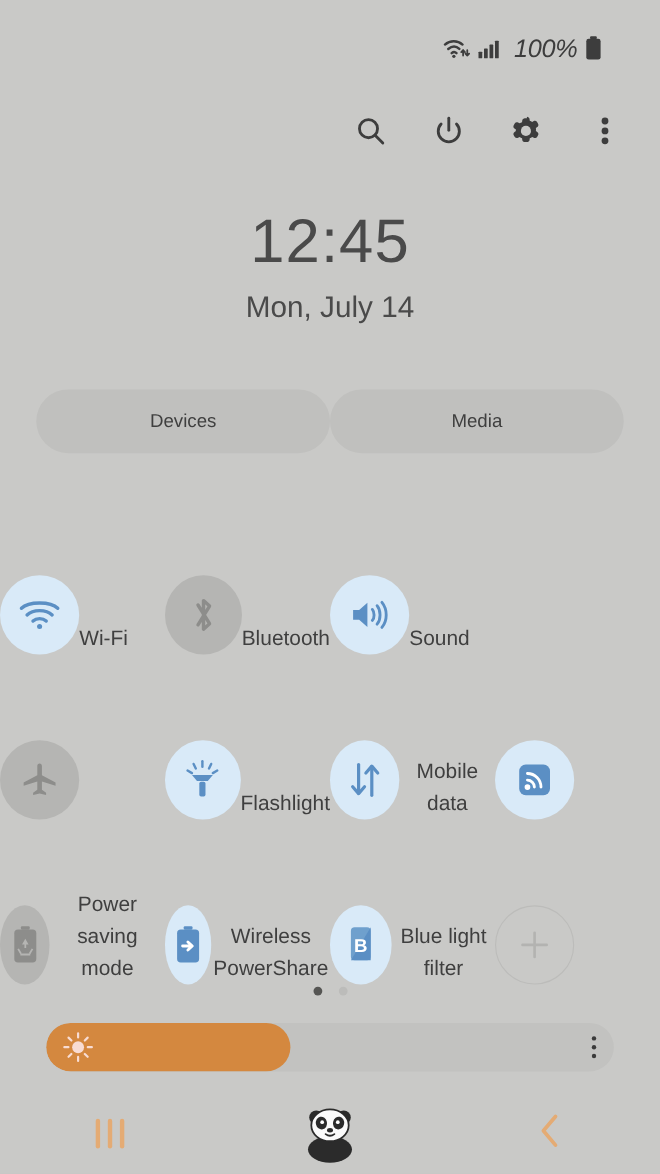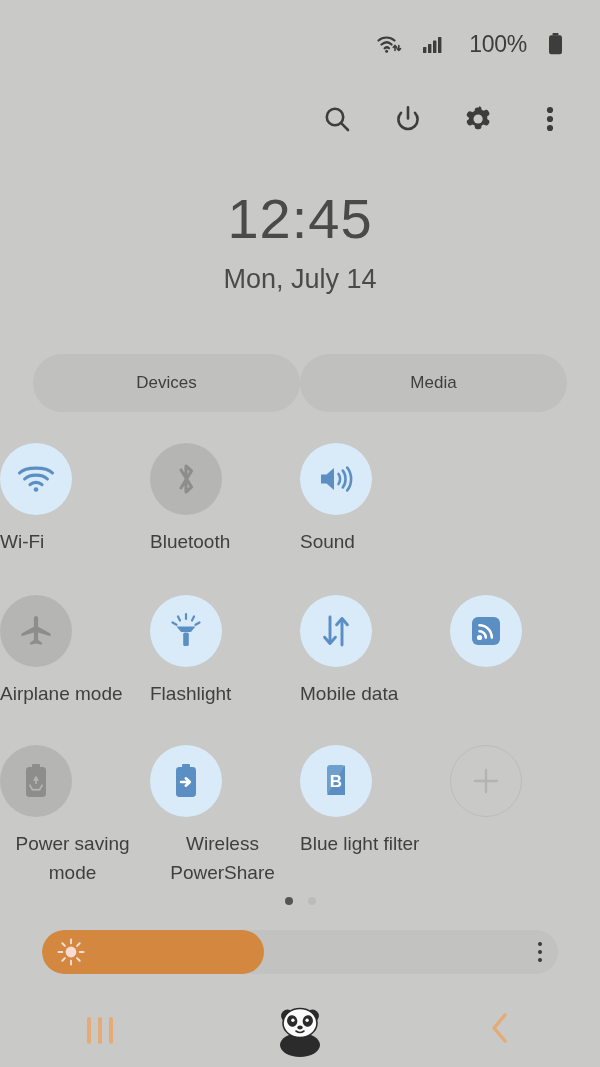--- a/index.html
+++ b/index.html
@@ -12,21 +12,21 @@
   #screen {
     position: relative;
     width: 600px; height: 1067px;
     background: #c9c9c7;
   }
 
   
   #status-bar {
     position: absolute; top: 0; left: 0; right: 0; height: 88px;
     display: flex; align-items: center; justify-content: flex-end;
-    padding-right: 36px; gap: 20px;
+    padding-right: 52px; gap: 6px; font-style: italic;
   }
   #status-bar .si { display: flex; align-items: center; }
   .battery-pct {
     font-size: 23px; color: #3d3d3d; letter-spacing: -0.3px;
     margin-left: 5px; font-family: "Liberation Sans", sans-serif;
   }
 
   
   #action-row {
     position: absolute; top: 88px; left: 0; right: 0; height: 62px;
@@ -59,21 +59,21 @@
     display: flex; align-items: center; justify-content: center;
     font-size: 17px; color: #3f3f3f; cursor: pointer;
   }
 
   
   #toggle-grid {
     position: absolute; top: 443px; left: 0; right: 0;
   }
   .tg-row { display: flex; }
   .tg-cell {
-    width: 25%; display: flex; flex-direction: column; align-items: flex-start;
+    width: 25%; display: flex; flex-direction: row; align-items: flex-end;
   }
   .tg-circle {
     width: 72px; height: 72px; border-radius: 50%;
     display: flex; align-items: center; justify-content: center;
     cursor: pointer;
   }
   .tg-circle.on  { background: #d9eaf8; }
   .tg-circle.off { background: #b5b5b3; }
   .tg-circle.add { background: transparent; border: 1.5px solid #bcbcba; }
   .tg-label {
@@ -236,21 +236,20 @@
 
     </div>
 
     <div class="tg-row tg-row-2">
       <div class="tg-cell">
         <div class="tg-circle off">
           <svg width="38" height="38" viewBox="0 0 38 38">
             <path d="M19 4c1.3 0 2.1 1.1 2.1 2.4v8.4l12.4 6.6v2.9l-12.4-3.8v7.4l3.8 2.7v2.2L19 31.4l-5.9 1.4v-2.2l3.8-2.7v-7.4L4.5 24.3v-2.9l12.4-6.6V6.4C16.9 5.1 17.7 4 19 4z" fill="#8d8d8b"></path>
           </svg>
         </div>
-        <div class="tg-label">Airplane mode</div>
       </div>
 
       <div class="tg-cell">
         <div class="tg-circle on">
           <svg width="34" height="38" viewBox="0 0 34 38">
             <g stroke="#5b8fc4" stroke-width="2.2" stroke-linecap="round">
               <line x1="17" y1="2" x2="17" y2="7"></line>
               <line x1="9" y1="4.5" x2="11" y2="8.6"></line>
               <line x1="25" y1="4.5" x2="23" y2="8.6"></line>
               <line x1="3.5" y1="10.5" x2="7.5" y2="12.8"></line>

